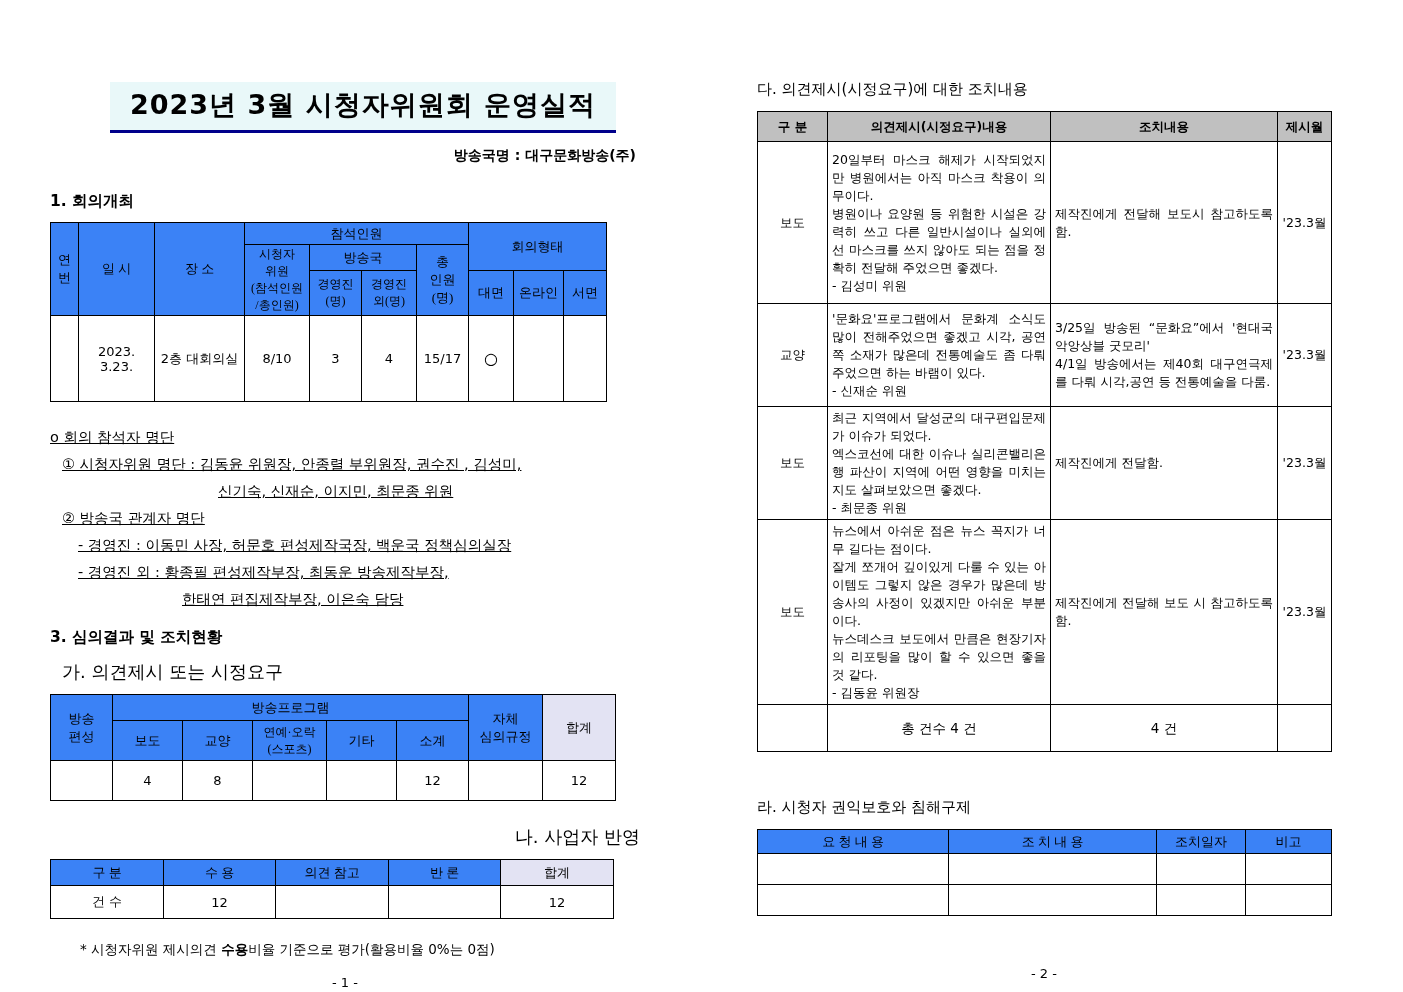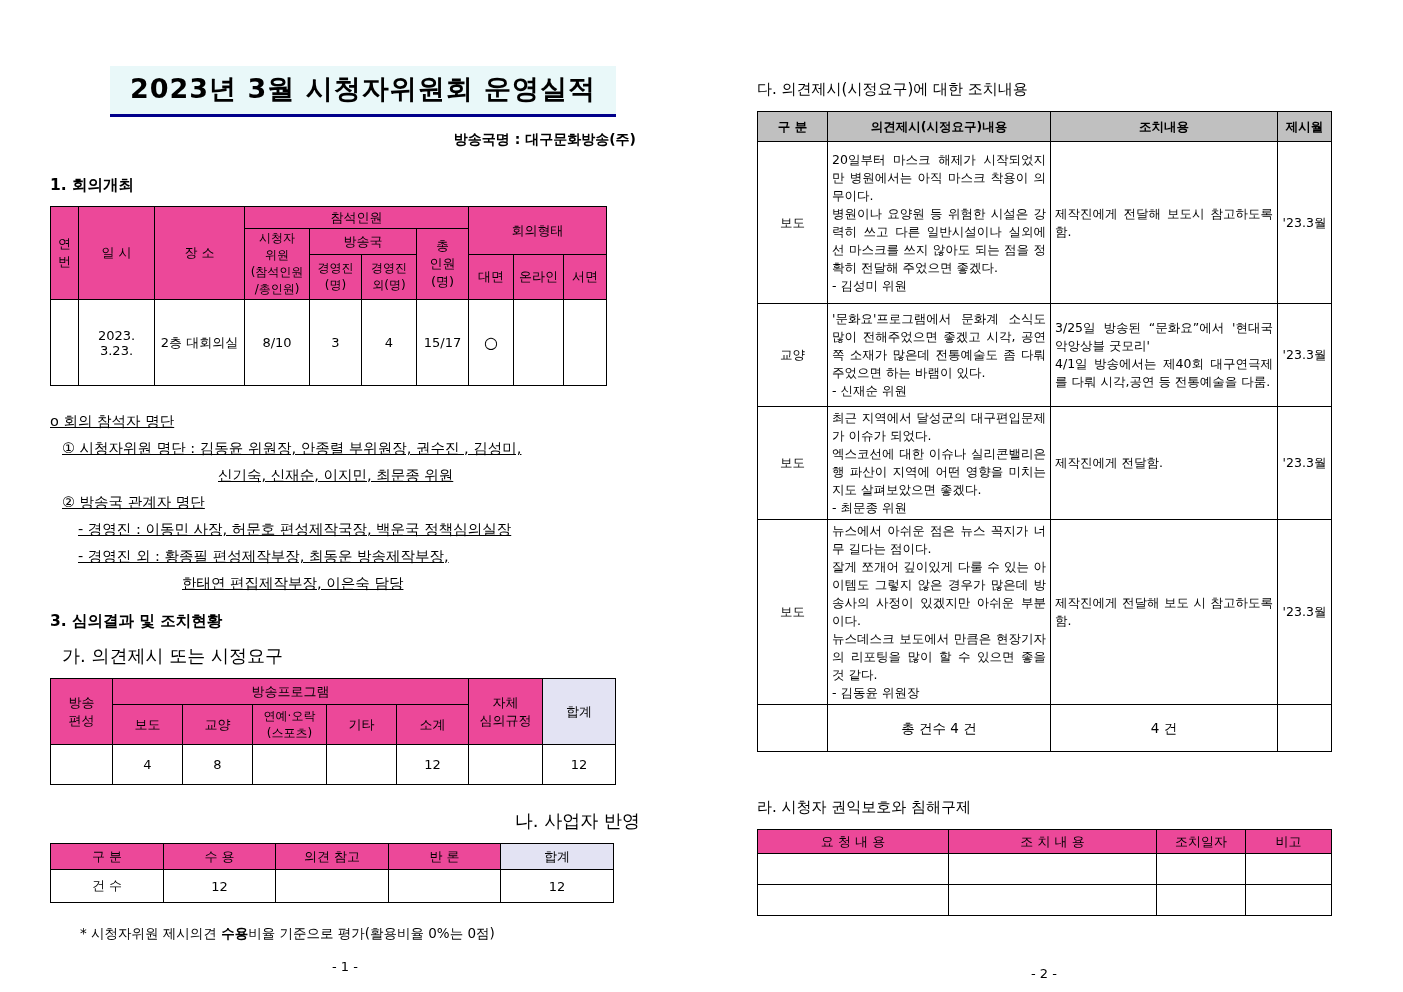--- a/index.html
+++ b/index.html
@@ -2,37 +2,37 @@
 <html lang="ko"><head>
 <meta charset="utf-8">
 <style>
   html,body { margin:0; padding:0; }
   body {
     width:1403px; height:992px; background:#ffffff; color:#000;
     font-family:"DejaVu Sans","Liberation Sans",sans-serif;
     position:relative; overflow:hidden;
   }
   .page { position:absolute; }
-  #page-left  { left:50px;  top:66px; width:590px; }
+  #page-left  { left:50px;  top:82px; width:590px; }
   #page-right { left:757px; top:80px; width:574px; }
 
   
   .title-wrap { text-align:center; padding-left:36px; }
   .doc-title {
     display:inline-block; background:#e9f8f9; border-bottom:3px solid #00008b;
     padding:5px 20px 7px; font-weight:bold; font-size:27px; letter-spacing:1px;
   }
   .broadcaster { text-align:right; font-weight:bold; font-size:14px; margin-top:14px; padding-right:4px; }
 
   .sec-h  { font-weight:bold; font-size:15.5px; }
   .sub-h  { font-size:18px; }
 
   table { border-collapse:collapse; table-layout:fixed; }
   td { border:1px solid #000; text-align:center; vertical-align:middle; font-size:13px; padding:1px 2px; overflow:hidden; }
-  .hdr  { background:#ec4899; }
+  .hdr  { background:#3b82f6;font-family:Liberation Serif, serif; }
   .hdrd { background:#c0c0c0; font-weight:bold; }
   .lav  { background:#e3e3f3; }
   .pre  { white-space:pre-line; }
 
   
   .att { margin-top:22px; font-size:14.5px; line-height:27px; }
   .att div { white-space:nowrap;text-decoration:underline; }
 
   .note { margin-top:22px; margin-left:30px; font-size:13.5px; }
   .page-num { text-align:center; font-size:13px; margin-top:16px; }

